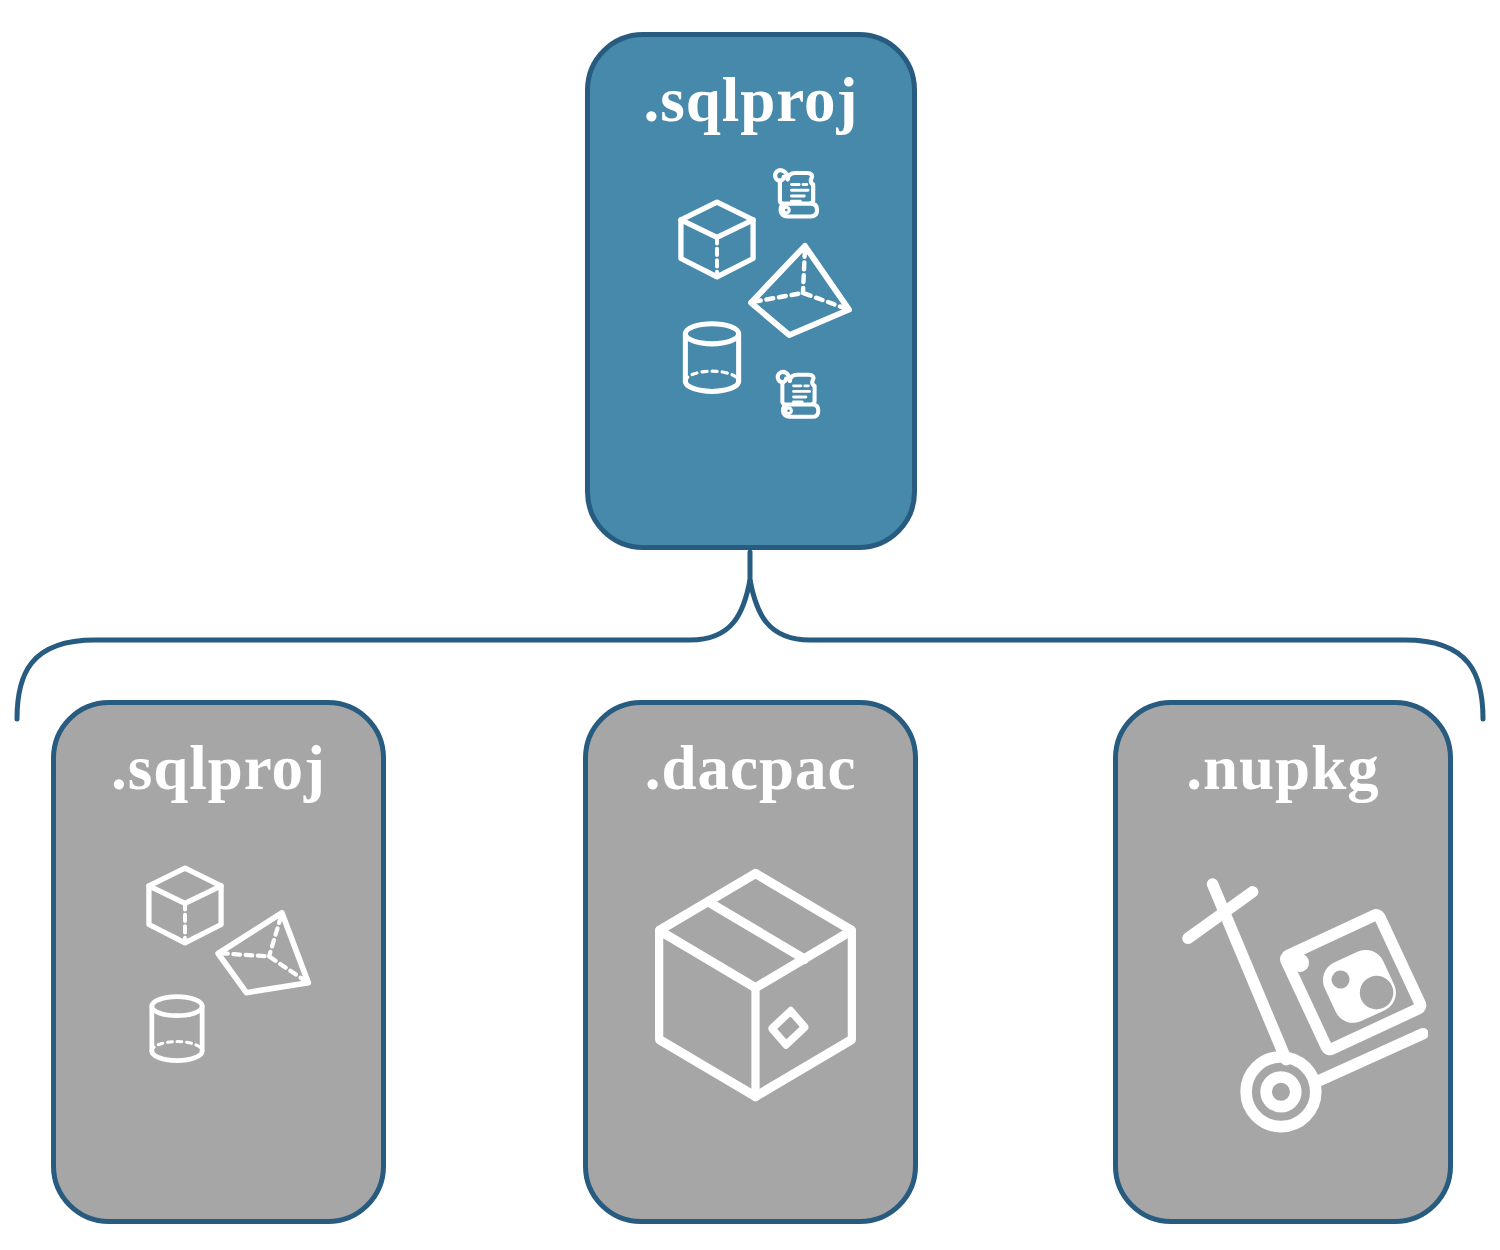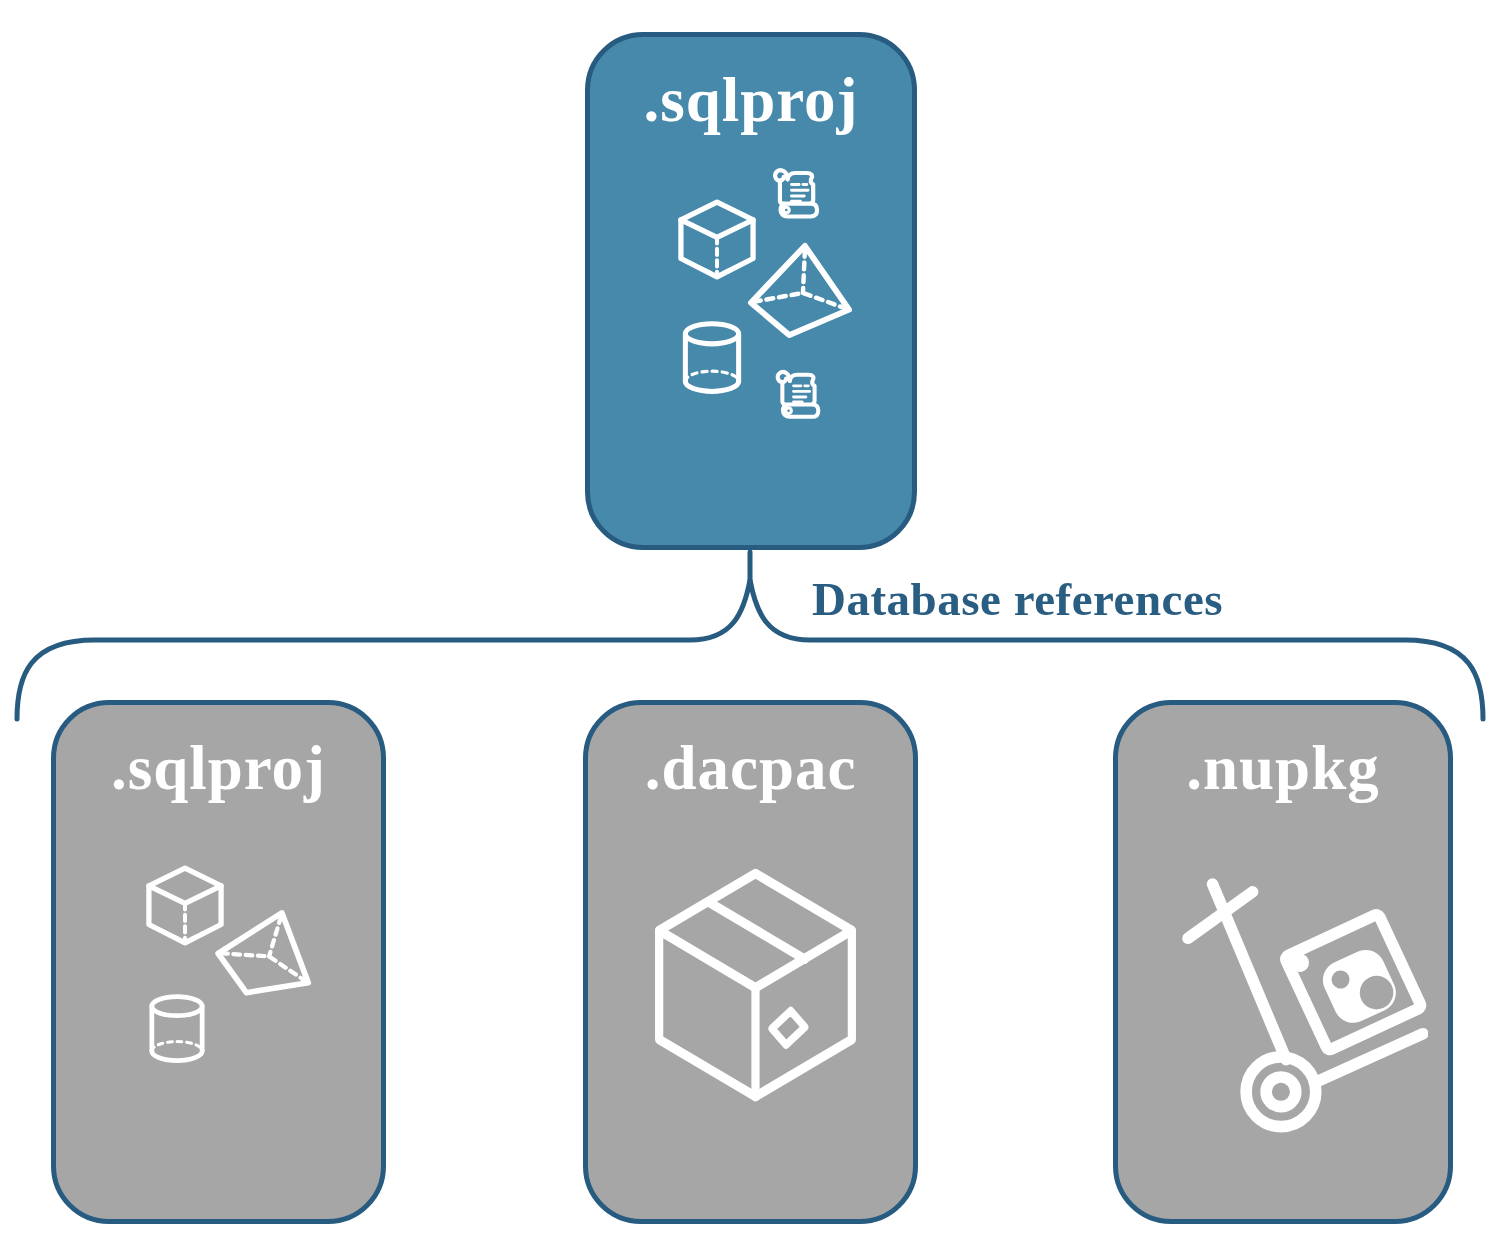--- a/index.html
+++ b/index.html
@@ -92,21 +92,20 @@
         <path class="wire" stroke-width="4.5" d="M46 32 H58 M64 32 H70 M46 41 H72 M46 50 H66 M46 58 H60"></path>
       </svg>
     </div>
   </div>
 
   <svg class="brace-svg" viewBox="0 0 1500 1250">
     <path class="brace-path" d="M750 552 L750 584"></path>
     <path class="brace-path" d="M17 719 C17 675 30 640 95 640 L690 640 C733 640 744 612 750 580 C756 612 767 640 810 640 L1405 640 C1470 640 1483 675 1483 719"></path>
   </svg>
 
-  <div class="conn-label">Database references</div>
 
   <div class="card child" style="left:51px;top:700px;width:335px;height:524px;">
     <div class="card-title">.sqlproj</div>
 
     <div class="icon" style="left:85px;top:156px;width:88px;height:90px;">
       <svg viewBox="0 0 100 100">
         <path class="wire" stroke-width="6" d="M50 7 L91 27 L91 71 L50 92 L9 71 L9 27 Z"></path>
         <path class="wire" stroke-width="6" d="M9 27 L50 47 L91 27"></path>
         <path class="wire-dash" stroke-width="4.5" stroke-dasharray="7 6" d="M50 47 L50 90"></path>
         <path class="wire-dash" stroke-width="4.5" stroke-dasharray="7 6" d="M12 73 L48 90 M88 73 L52 90"></path>

